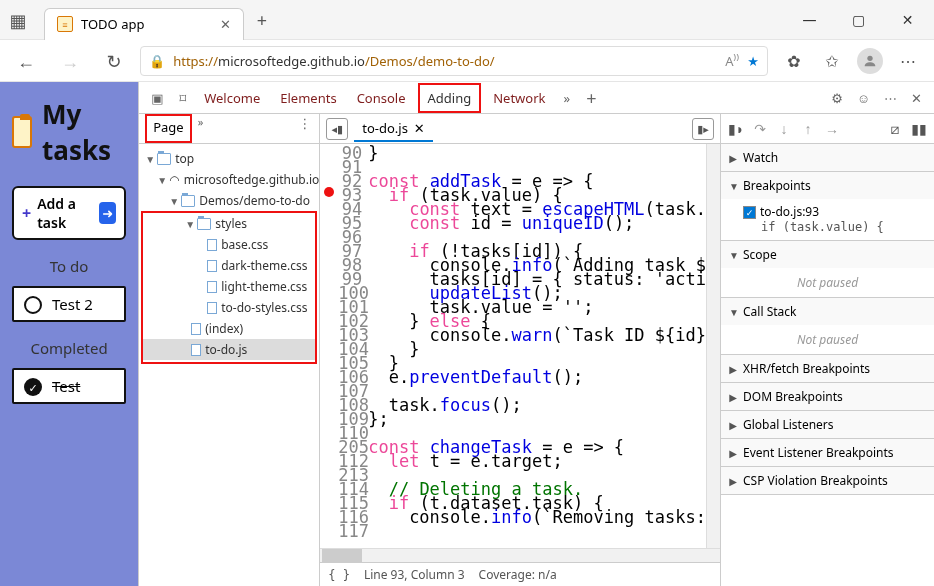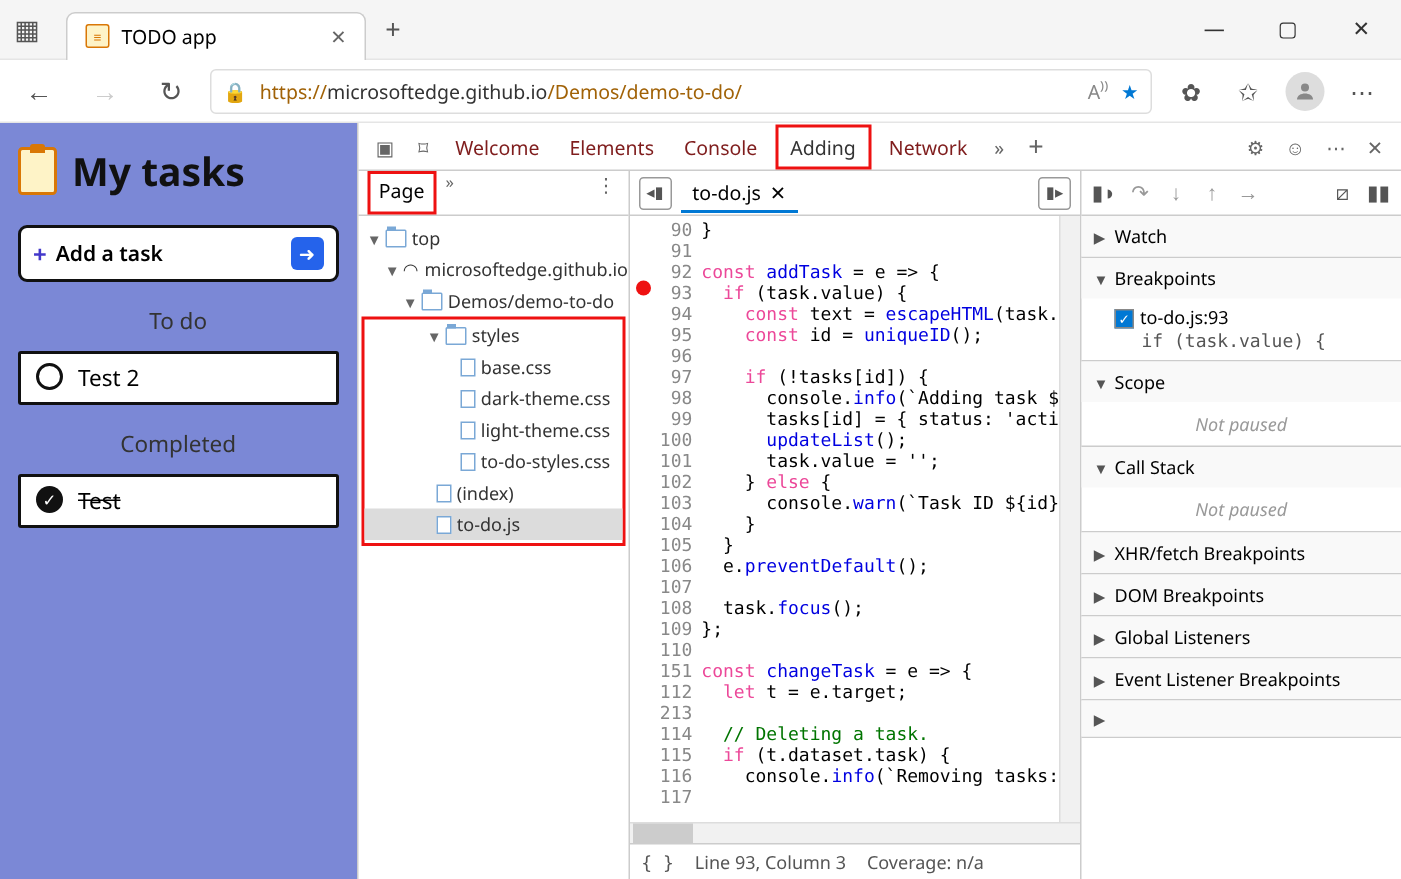--- a/index.html
+++ b/index.html
@@ -23,21 +23,21 @@
 .app { width: 248px; background: #7b88d6; padding: 14px 12px; }
 .app-title { display: flex; align-items: center; gap: 10px; color: #111; font-size: 26px; font-weight: 700; margin-bottom: 18px; }
 .clipboard { width: 26px; height: 32px; background: #fef3c7; border: 2px solid #d97706; border-radius: 3px; position: relative; }
 .clipboard::before { content:''; position:absolute; top:-4px; left:6px; width:10px; height:6px; background:#d97706; border-radius:2px 2px 0 0; }
 .add-task { background: #fff; border: 2px solid #111; border-radius: 6px; padding: 6px 8px; display: flex; align-items: center; gap: 6px; }
 .add-task .plus { color: #4338ca; font-weight: 700; font-size: 16px; }
 .add-task .lbl { font-weight: 600; font-size: 14px; }
 .add-task .hint { color: #888; font-size: 13px; }
 .add-task .go { margin-left: auto; width: 22px; height: 22px; background: #2563eb; color: #fff; border-radius: 4px; display:flex;align-items:center;justify-content:center; font-size:13px;}
 .section-h { text-align: center; font-size: 15px; color: #333; margin: 16px 0 10px; }
-.task { background: #fff; border: 2px solid #111; border-radius: 2px; padding: 6px 10px; display: flex; align-items: flex-start; gap: 10px; font-size: 15px; }
+.task { background: #fff; border: 2px solid #111; border-radius: 2px; padding: 6px 10px; display: flex; align-items: flex-end; gap: 10px; font-size: 15px; }
 .task .circle { width: 18px; height: 18px; border: 2px solid #111; border-radius: 50%; }
 .task .check { width: 18px; height: 18px; background: #111; border-radius: 50%; color:#fff; display:flex;align-items:center;justify-content:center; font-size:11px; }
 .done { text-decoration: line-through; }
 .devtools { flex: 1; display: flex; flex-direction: column; border-left: 1px solid #ccc; background:#fff; }
 .dt-head { height: 32px; display: flex; align-items: center; border-bottom: 1px solid #ccc; padding: 0 6px; gap: 4px; }
 .dt-btn { padding: 4px 6px; color: #666; display:flex;align-items:center; font-size:13px;}
 .dt-tab { padding: 4px 8px; color: #7f1d1d; }
 .dt-tab.active { border: 2px solid #e11; color: #333; }
 .dt-body { flex: 1; display: flex; min-height: 0; }
 .nav-pane { width: 181px; display: flex; flex-direction: column; border-right: 1px solid #ccc; }
@@ -49,21 +49,21 @@
 .tree-row.sel { background: #dcdcdc; }
 .fold { width: 14px; height: 12px; background: #fff; border: 1px solid #7aa8d6; border-radius: 1px; position:relative; }
 .fold::before { content:''; position:absolute; top:-3px; left:0; width:6px; height:3px; background:#7aa8d6; }
 .file-ico { width: 10px; height: 12px; background: #fff; border: 1px solid #7aa8d6; }
 .boxed { border: 2px solid #e11; margin: 0 2px; padding-bottom: 2px;}
 .tw { width:8px; text-align:center; color:#666; font-size:10px; }
 .editor-pane { flex: 1; display: flex; flex-direction: column; min-width: 0; position: relative; }
 .editor-tabs { height: 30px; display: flex; align-items: center; border-bottom: 1px solid #ccc; gap: 6px; padding: 0 6px; }
 .sq-btn { width: 22px; height: 22px; border: 1px solid #999; border-radius: 3px; display:flex;align-items:center;justify-content:center; color:#555; font-size:11px;}
 .etab { padding: 3px 8px; border-bottom: 2px solid #0078d4; display:flex; gap:6px; align-items:center; }
-.editor { flex: 1; display: flex; font-family: Consolas, monospace; font-size: 12px; overflow: hidden; position:relative; }
+.editor { flex: 1; display: flex; font-family: Consolas, monospace; font-size: 17px; overflow: hidden; position:relative; }
 .gutter-bp { width: 18px; background: #fff; }
 .bp-dot { width: 10px; height: 10px; background: #e11; border-radius: 50%; margin: 43px auto 0; }
 .gutter-ln { width: 30px; color: #888; text-align: right; padding-right: 6px; line-height: 14px; padding-top: 2px; }
 .code { flex: 1; line-height: 14px; padding-top: 2px; white-space: pre; overflow: hidden; }
 .kw { color: #ec4899; }
 .fn { color: #0000e0; }
 .str { color: #000000; }
 .cmt { color: #007400; }
 .scroll-h { height: 14px; background: #f1f1f1; border-top: 1px solid #ddd; display:flex; }
 .scroll-h .thumb { width: 40px; background: #ccc; margin-left: 2px; }
@@ -252,21 +252,21 @@
               <div>101</div>
               <div>102</div>
               <div>103</div>
               <div>104</div>
               <div>105</div>
               <div>106</div>
               <div>107</div>
               <div>108</div>
               <div>109</div>
               <div>110</div>
-              <div>151</div>
+              <div>205</div>
               <div>112</div>
               <div>213</div>
               <div>114</div>
               <div>115</div>
               <div>116</div>
               <div>117</div>
             </div>
           <div class="code" id="code"><div>}</div><div>&nbsp;</div><div><span class="kw">const</span> <span class="fn">addTask</span> = e =&gt; {</div><div>  <span class="kw">if</span> (task.value) {</div><div>    <span class="kw">const</span> text = <span class="fn">escapeHTML</span>(task.</div><div>    <span class="kw">const</span> id = <span class="fn">uniqueID</span>();</div><div>&nbsp;</div><div>    <span class="kw">if</span> (!tasks[id]) {</div><div>      console.<span class="fn">info</span>(<span class="str">`Adding task $</span></div><div>      tasks[id] = { status: <span class="str">'acti</span></div><div>      <span class="fn">updateList</span>();</div><div>      task.value = <span class="str">''</span>;</div><div>    } <span class="kw">else</span> {</div><div>      console.<span class="fn">warn</span>(<span class="str">`Task ID ${id}</span></div><div>    }</div><div>  }</div><div>  e.<span class="fn">preventDefault</span>();</div><div>&nbsp;</div><div>  task.<span class="fn">focus</span>();</div><div>};</div><div>&nbsp;</div><div><span class="kw">const</span> <span class="fn">changeTask</span> = e =&gt; {</div><div>  <span class="kw">let</span> t = e.target;</div><div>&nbsp;</div><div>  <span class="cmt">// Deleting a task.</span></div><div>  <span class="kw">if</span> (t.dataset.task) {</div><div>    console.<span class="fn">info</span>(<span class="str">`Removing tasks:</span></div><div>&nbsp;</div></div>
           <div style="width:14px;background:#f1f1f1;border-left:1px solid #ddd"></div>
         </div>
@@ -340,18 +340,19 @@
           </div>
         <div class="dbg-sec">
             <div class="dbg-head">
               <span class="tw">▶</span>
               <span>Event Listener Breakpoints</span>
             </div>
           </div>
         <div class="dbg-sec">
             <div class="dbg-head">
               <span class="tw">▶</span>
+              <span>CSP Violation Breakpoints</span>
             </div>
           </div>
       </div>
     </div>
   </div>
 </div>
 
 </body></html>

